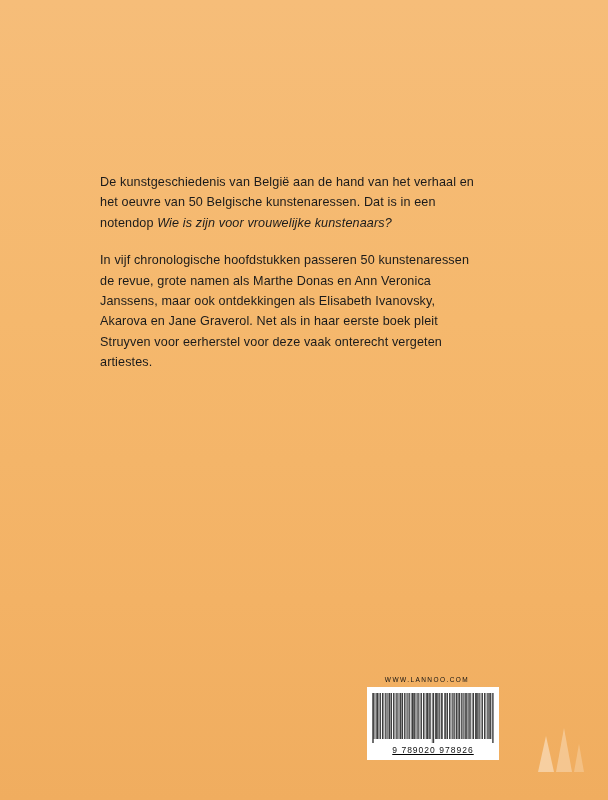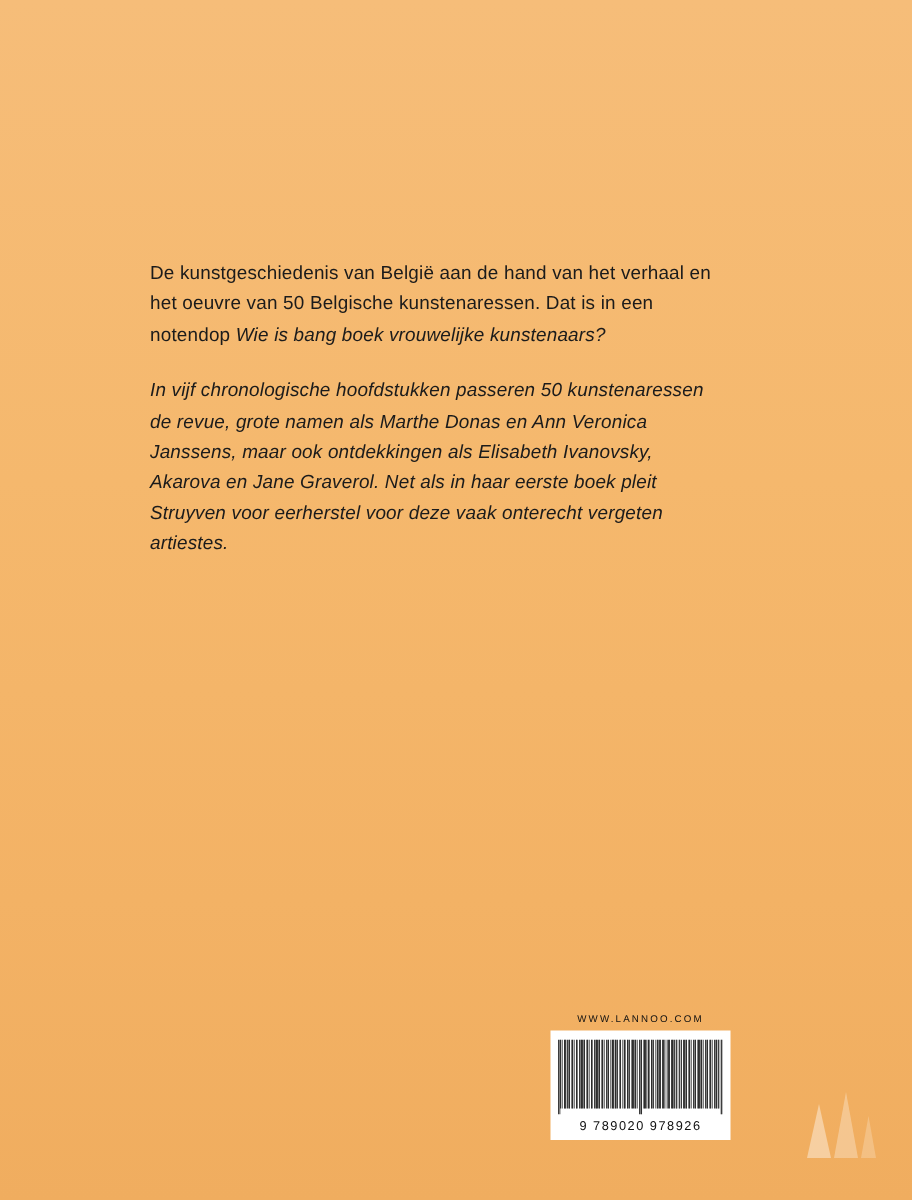--- a/index.html
+++ b/index.html
@@ -27,21 +27,20 @@
     color: #1b1b1b;
     font-size: 12.6px;
     line-height: 1.62;
     letter-spacing: 0.01em;
   }
   .blurb p {
     margin: 0 0 17px 0;
   }
   .blurb p:last-child {
     margin-bottom: 0;
-    font-style: italic;
   }
   .blurb em {
     font-style: italic;
   }
   .barcode-block {
     position: absolute;
     left: 367px;
     top: 676px;
     width: 120px;
   }
@@ -50,21 +49,22 @@
     letter-spacing: 0.22em;
     color: #111;
     text-align: center;
     margin-bottom: 4px;
     font-family: "Liberation Sans", sans-serif;
   }
   .barcode-box {
     background: #ffffff;
     padding: 6px 5px 2px 5px;
     box-sizing: border-box;
-    width: 120px;
+    width: 132px;
+    text-decoration: underline;
   }
   .bars {
     height: 50px;
     width: 100%;
     display: block;
   }
   .barcode-digits {
     font-family: "Liberation Sans", sans-serif;
     font-size: 8.5px;
     letter-spacing: 0.12em;
@@ -83,21 +83,21 @@
   .publisher-mark svg {
     display: block;
   }
 </style>
 </head>
 <body>
 
 <div class="page">
 
   <div class="blurb">
-    <p>De kunstgeschiedenis van België aan de hand van het verhaal en het oeuvre van 50 Belgische kunstenaressen. Dat is in een notendop <em>Wie is bang boek vrouwelijke kunstenaars?</em></p>
+    <p>De kunstgeschiedenis van België aan de hand van het verhaal en het oeuvre van 50 Belgische kunstenaressen. Dat is in een notendop <em>Wie is zijn voor vrouwelijke kunstenaars?</em></p>
     <p>In vijf chronologische hoofdstukken passeren 50 kunstenaressen de revue, grote namen als Marthe Donas en Ann Veronica Janssens, maar ook ontdekkingen als Elisabeth Ivanovsky, Akarova en Jane Graverol. Net als in haar eerste boek pleit Struyven voor eerherstel voor deze vaak onterecht vergeten artiestes.</p>
   </div>
 
   <div class="barcode-block">
     <div class="barcode-url">WWW.LANNOO.COM</div>
     <div class="barcode-box">
       <svg class="bars" viewBox="0 0 220 50" preserveAspectRatio="none" id="bars-svg">
           <rect x="0.000" y="0" width="1.020" height="50" fill="#000000"></rect>
           <rect x="2.000" y="0" width="1.020" height="50" fill="#000000"></rect>
           <rect x="3.000" y="0" width="1.020" height="46" fill="#000000"></rect>

